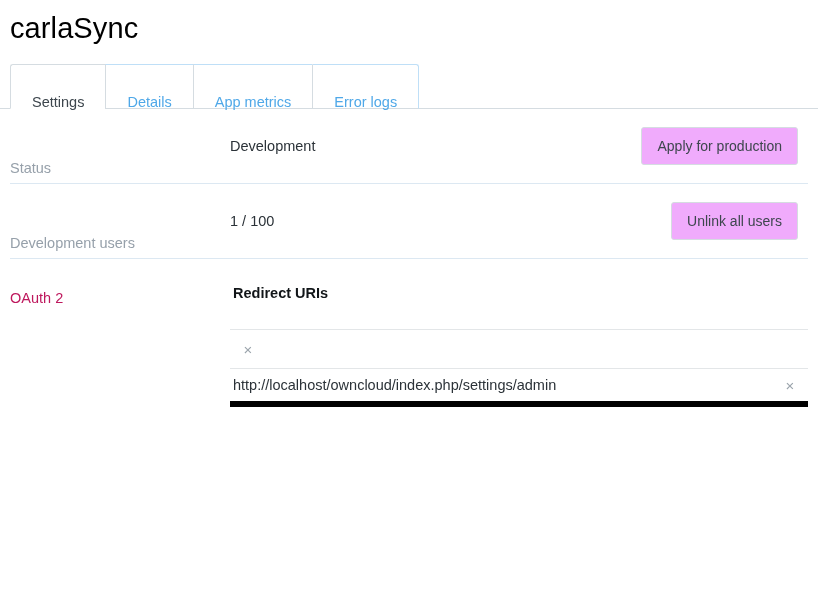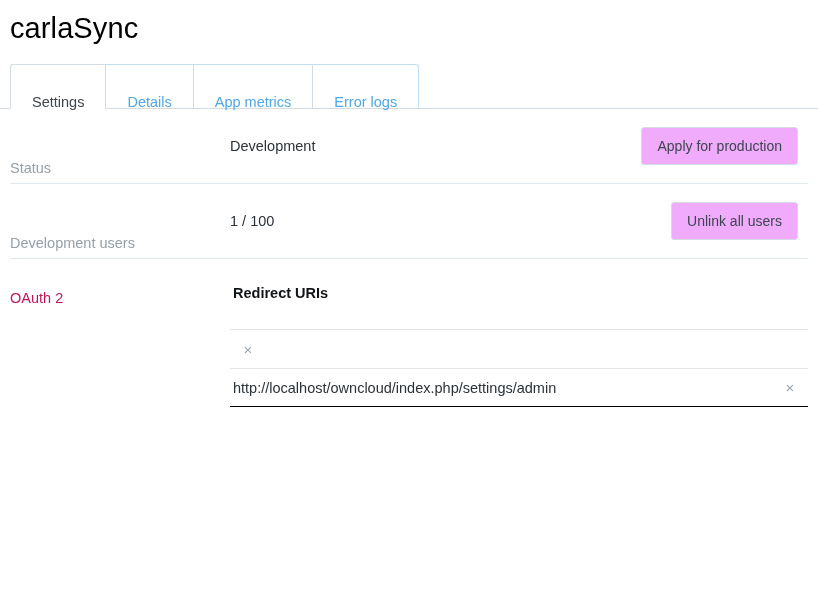--- a/index.html
+++ b/index.html
@@ -204,21 +204,21 @@
     font-weight: 700;
     color: #111518;
     margin: 0 0 28px 3px;
   }
   .uri-row {
     display: flex;
     align-items: center;
     border-top: 1px solid #e3e6e8;
     height: 39px;
   }
-  .uri-row:last-child { border-bottom: 1px solid #000000; gap: 36px; }
+  .uri-row:last-child { border-bottom: 6px solid #000000; gap: 36px; }
   .uri-text {
     flex: 1 1 auto;
     font-size: 14.5px;
     color: #2b3238;
     padding-left: 3px;
     white-space: nowrap;
     overflow: hidden;
   }
   .uri-remove {
     flex: 0 0 auto;

